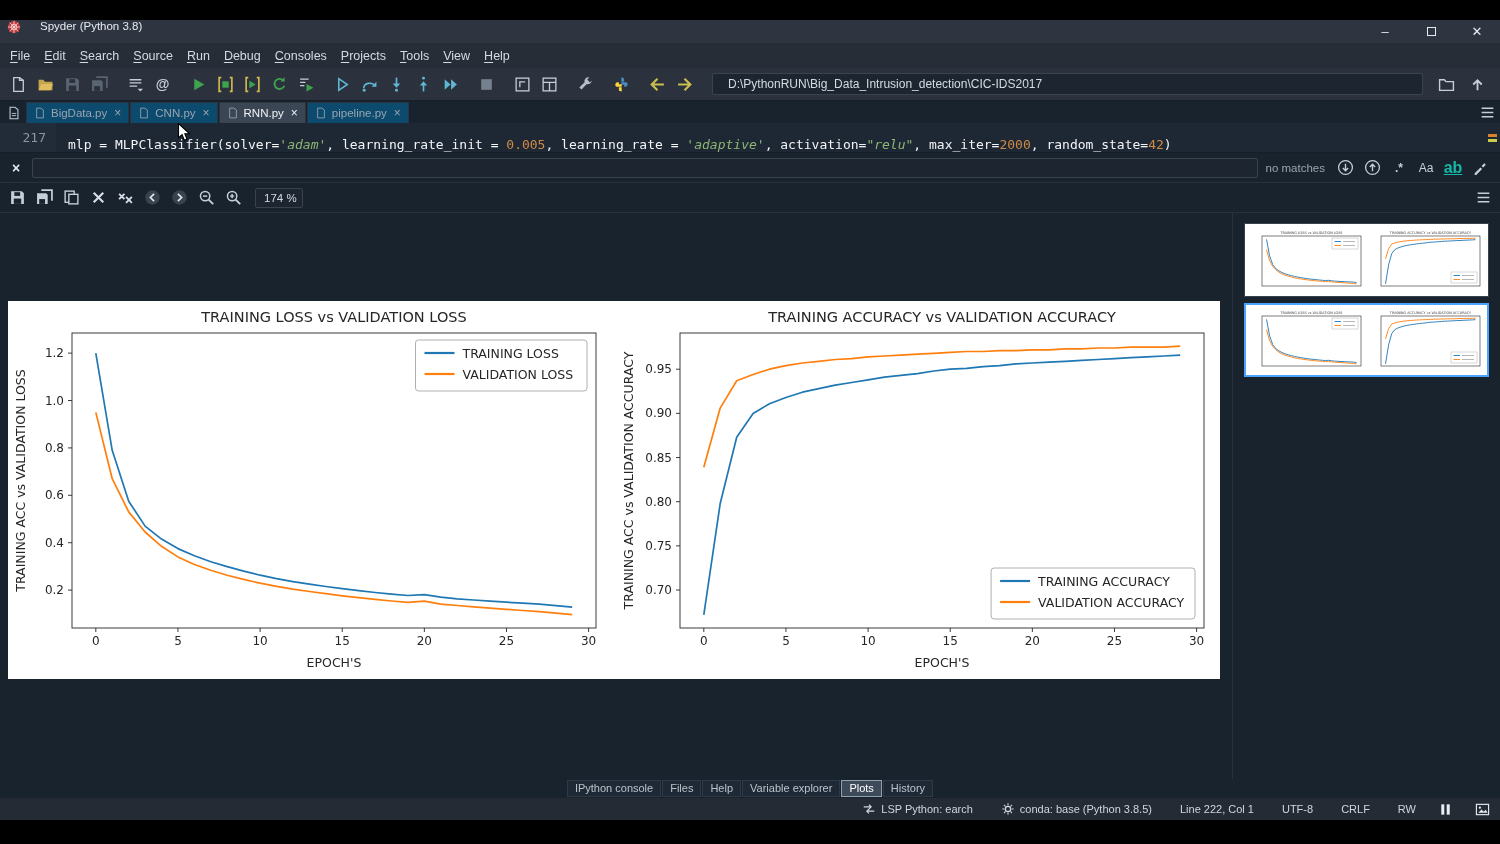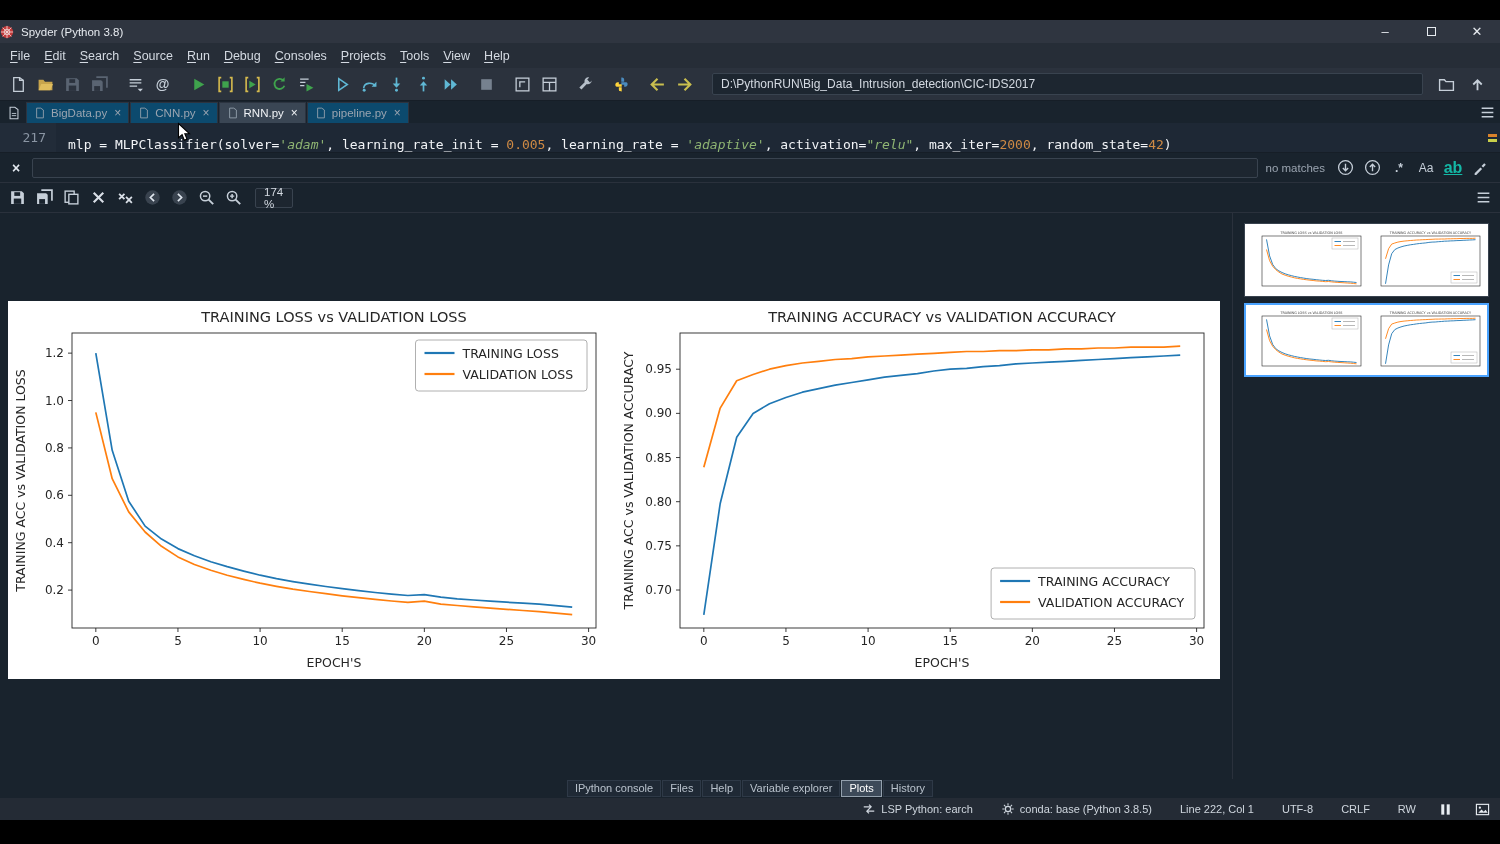--- a/index.html
+++ b/index.html
@@ -5,39 +5,39 @@
   *{margin:0;padding:0;box-sizing:border-box}
   html,body{width:1500px;height:844px;background:#000;overflow:hidden;position:relative;
     font-family:"Liberation Sans",sans-serif;}
   .black{position:absolute;left:0;width:1500px;background:#000;z-index:5}
   .black.top{top:0;height:20px}
   .black.bottom{bottom:0;height:24px}
   .app{position:absolute;top:20px;left:0;width:1500px;height:800px;background:#19232d;
     display:flex;flex-direction:column;z-index:1}
 
   
-  .titlebar{height:23px;background:#2f3540;display:flex;align-items:center;gap:7px;flex:0 0 auto}
+  .titlebar{height:23px;background:#2f3540;display:flex;padding-left:7px;gap:19px;flex:0 0 auto}
   .title-text{color:#e6eaef;font-size:11.5px}
   .win-controls{margin-left:auto;display:flex;height:100%}
   .wc{width:46px;display:flex;align-items:center;justify-content:center;color:#e6eaef;font-size:13px}
   .wc .box{width:9px;height:9px;border:1px solid #e6eaef;display:inline-block}
 
   
   .menubar{height:25px;background:#262d37;display:flex;align-items:center;padding:0 3px;flex:0 0 auto}
   .menu-item{color:#d4dae2;font-size:12.5px;padding:3px 7px;cursor:default}
   .menu-item u{text-underline-offset:2px}
 
   
   .toolbar{height:33px;background:#2b323d;display:flex;align-items:center;padding:0 5px;
     border-bottom:1px solid #161e27;flex:0 0 auto}
   .tb-left{display:flex;align-items:center}
   .tb-icon{width:27px;height:26px;display:flex;align-items:center;justify-content:center;border-radius:3px}
   .tb-sep{width:9px;height:26px}
   .path-field{flex:1;height:22px;margin:0 10px 0 14px;background:#1d2630;border:1px solid #39434f;
-    border-radius:2px;display:flex;align-items:center;padding:0 8px;color:#d4dae2;font-size:12px;
+    border-radius:2px;display:flex;align-items:center;padding:0 15px;color:#d4dae2;font-size:12px;
     white-space:nowrap;overflow:hidden}
   .tb-right{display:flex;align-items:center;gap:4px;padding-right:4px}
 
   
   .pathbar{height:16px;display:flex;align-items:center;padding-left:7px;color:#8f99a6;font-size:10.5px;flex:0 0 auto}
 
   
   .tabbar{height:22px;display:flex;align-items:flex-end;background:#19232d;flex:0 0 auto;padding-left:2px}
   .browse-tabs{width:24px;height:21px;display:flex;align-items:center;justify-content:center}
   .tabs{display:flex;height:21px;gap:1px}
@@ -69,21 +69,21 @@
     color:#e6eaef;padding:0 6px;font-size:12px;outline:none;font-family:"Liberation Sans",sans-serif}
   .find-status{color:#9aa4b0;font-size:11.5px;white-space:nowrap}
   .find-icons{display:flex;align-items:center;gap:3px}
   .fi-icon{width:24px;height:24px;display:flex;align-items:center;justify-content:center}
 
   
   .plots-toolbar{height:30px;display:flex;align-items:center;padding:0 4px;
     border-bottom:1px solid #2a313c;background:#19232d;flex:0 0 auto}
   .pt-icons{display:flex;align-items:center}
   .pt-icon{width:27px;height:24px;display:flex;align-items:center;justify-content:center}
-  .zoom-box{width:38px;height:20px;margin-left:8px;background:#1d2630;border:1px solid #39434f;
+  .zoom-box{width:48px;height:20px;margin-left:8px;background:#1d2630;border:1px solid #39434f;
     border-radius:2px;display:flex;align-items:center;padding-left:8px;color:#d4dae2;font-size:11.5px}
   .pt-spacer{flex:1}
   .pt-menu{width:26px;display:flex;justify-content:center}
 
   
   .main{flex:1;display:flex;min-height:0}
   .plot-pane{flex:1;position:relative;border-right:1px solid #2a313c}
   .figure{position:absolute;left:8px;top:88px;width:1212px;height:378px;background:#fff;
     display:flex;padding-left:2px}
   .chart-svg{display:block}

